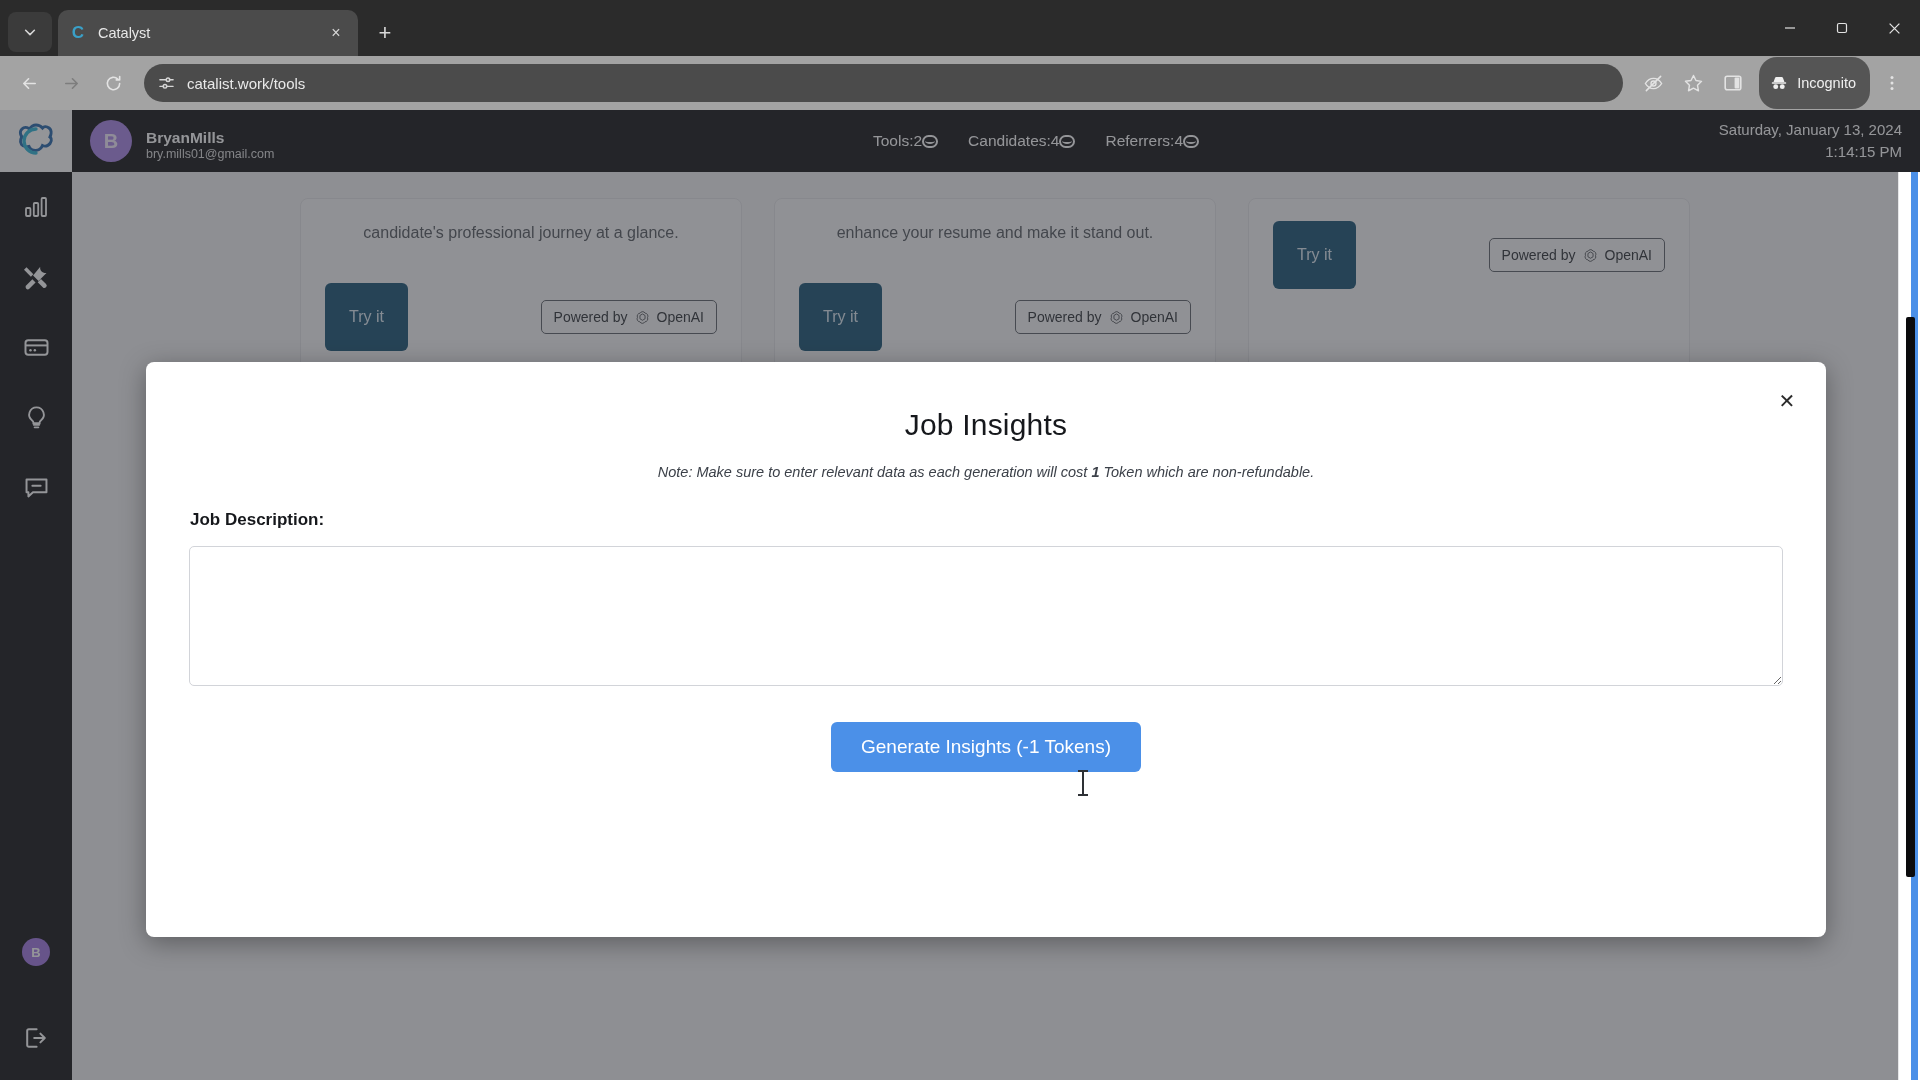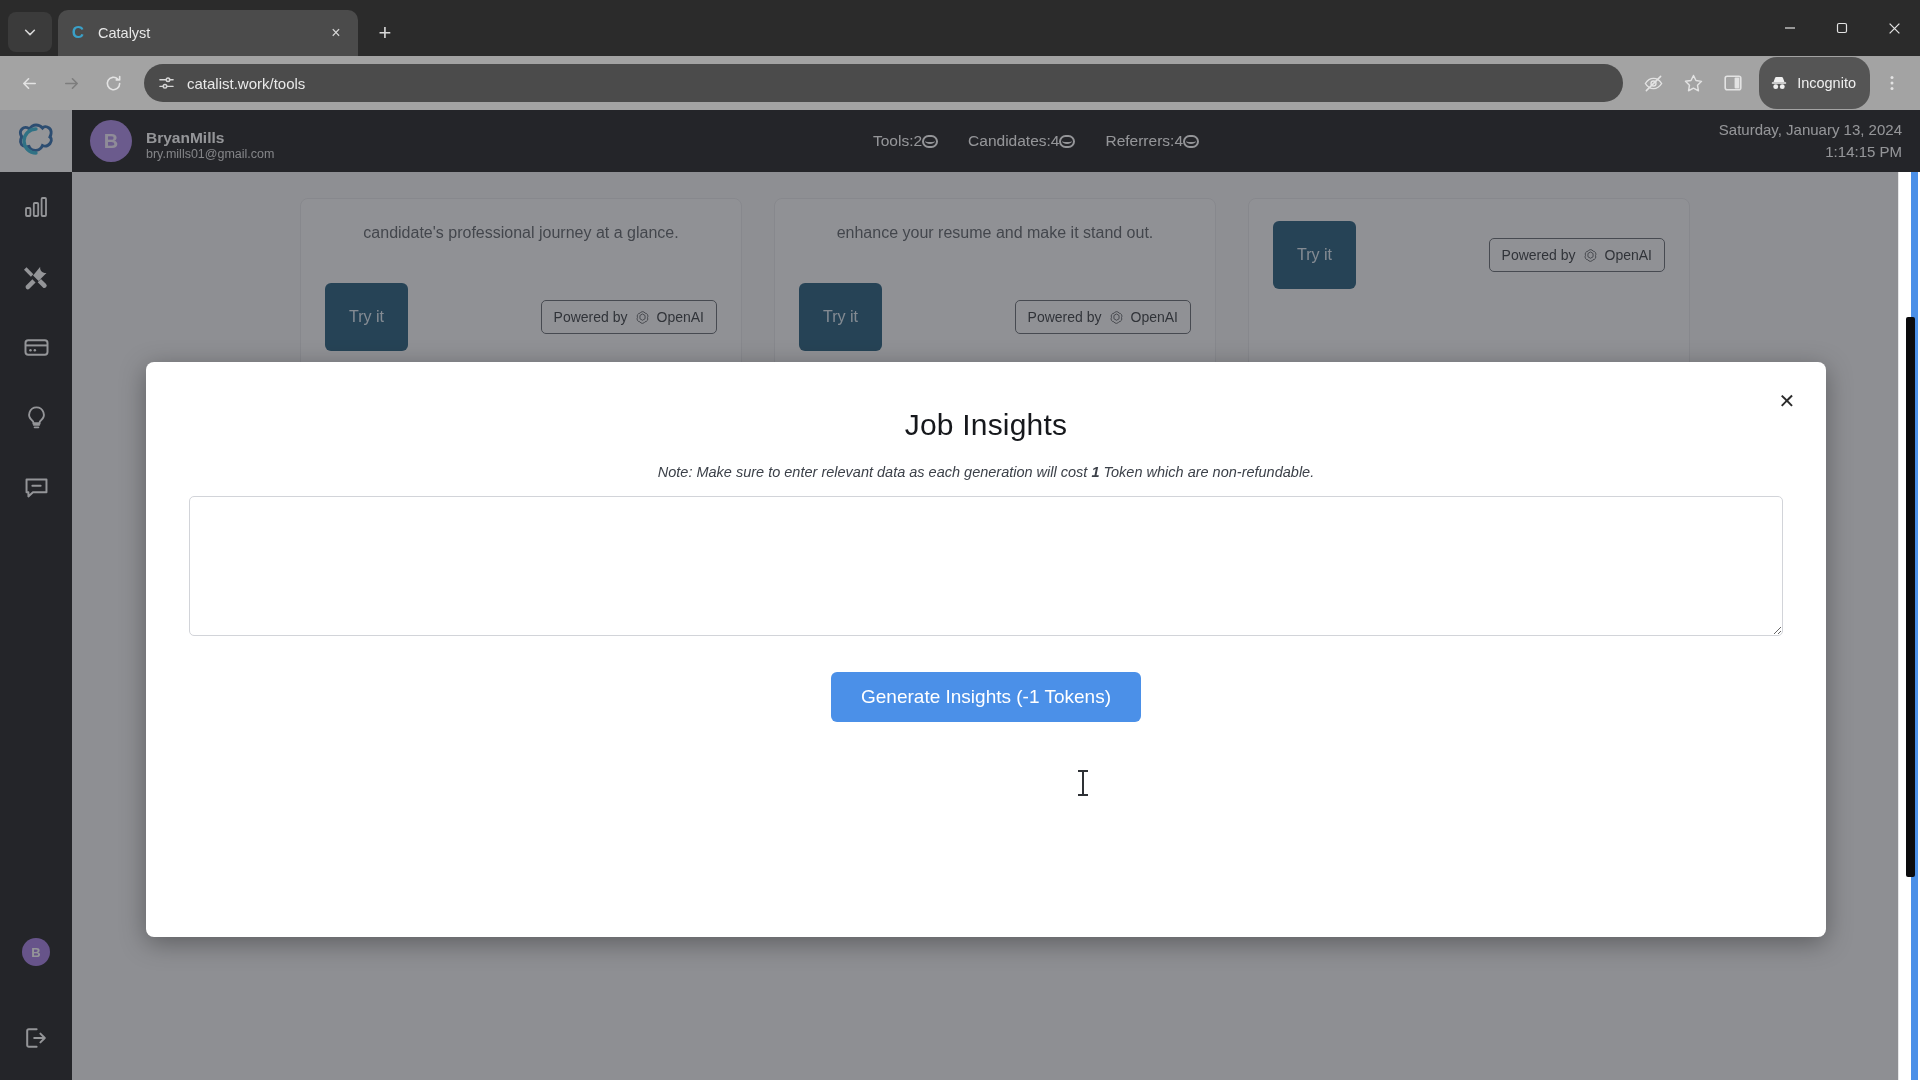--- a/index.html
+++ b/index.html
@@ -507,20 +507,21 @@
       <div>1:14:15 PM</div>
     </div>
   </div>
 
   <div class="modal">
     <button class="modal-close">✕</button>
     <div class="modal-title">Job Insights</div>
     <div class="modal-note">
       <span>Note: Make sure to enter relevant data as each generation will cost </span><b>1</b><span> Token which are non-refundable.</span>
     </div>
+    <div class="field-label">Job Description:</div>
     <textarea class="jd-textarea" placeholder="" style=""></textarea>
     <button class="generate-btn">Generate Insights (-1 Tokens)</button>
   </div>
 
   <div class="mouse-caret">
       <span></span>
     </div>
 
   <div class="page-scrollbar">
     <div class="track-accent"></div>

